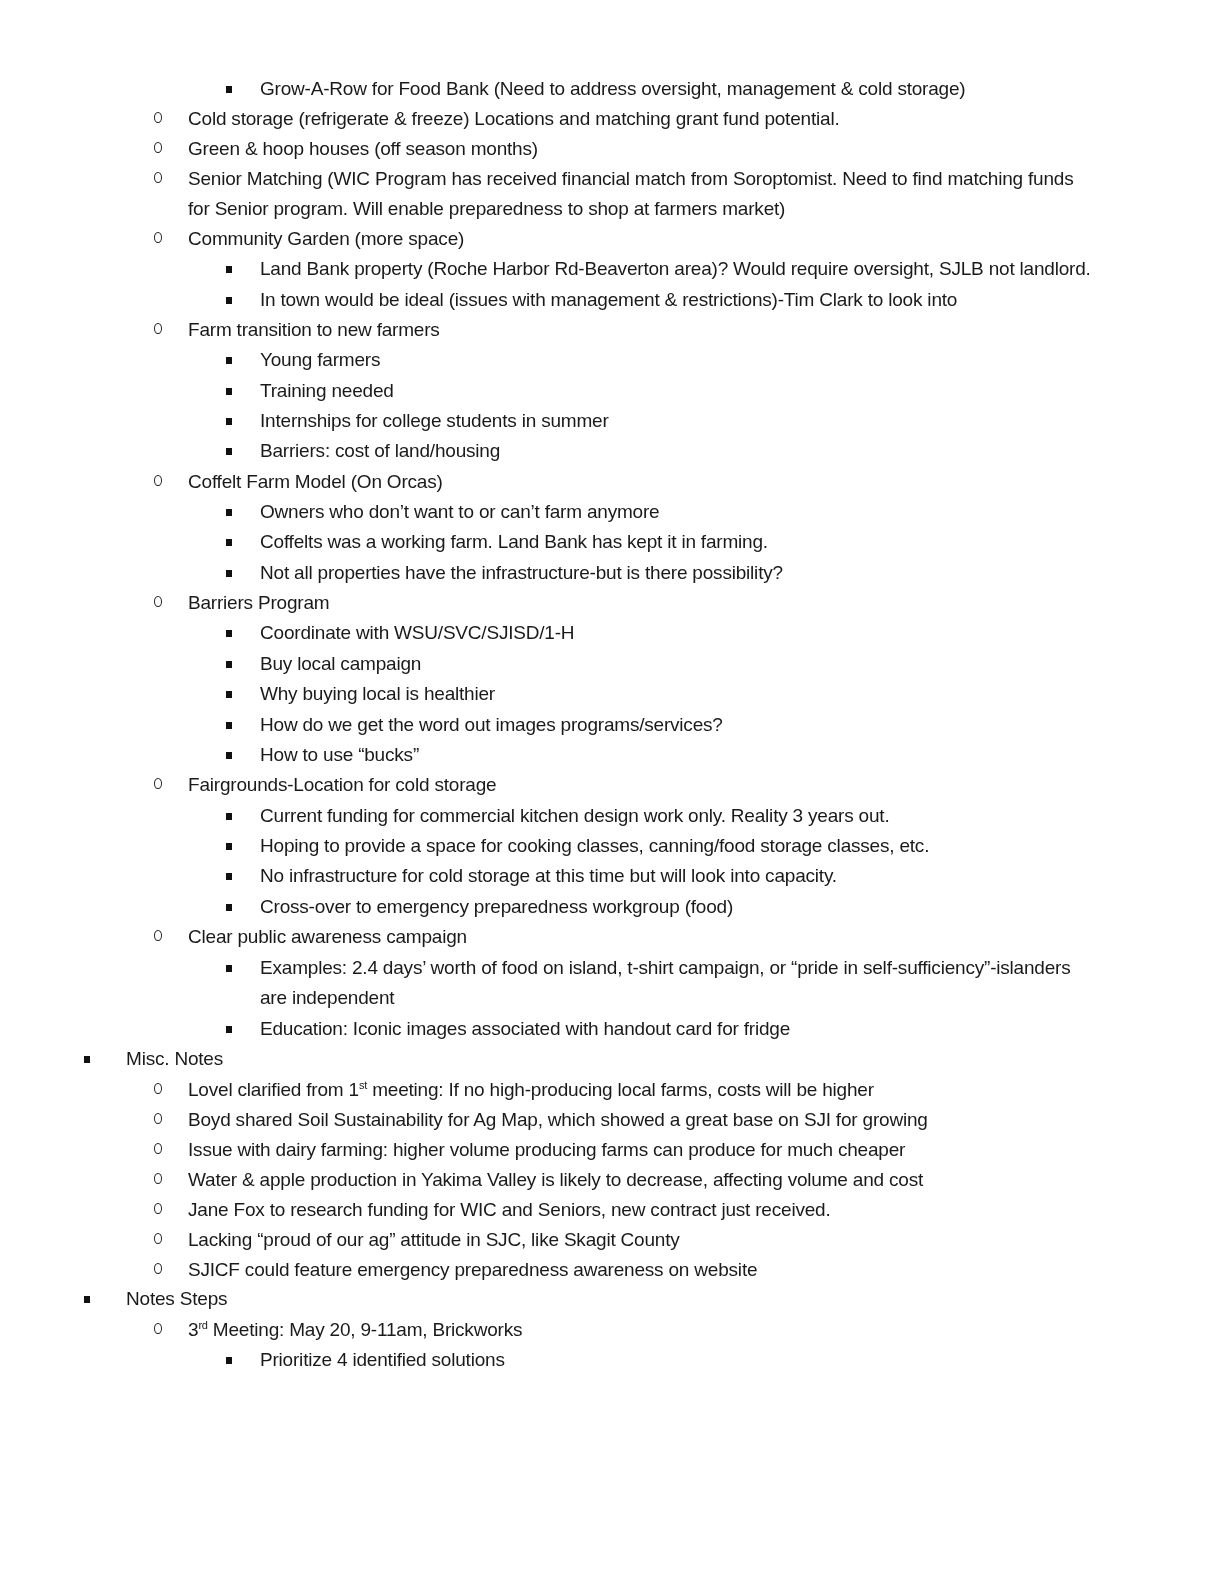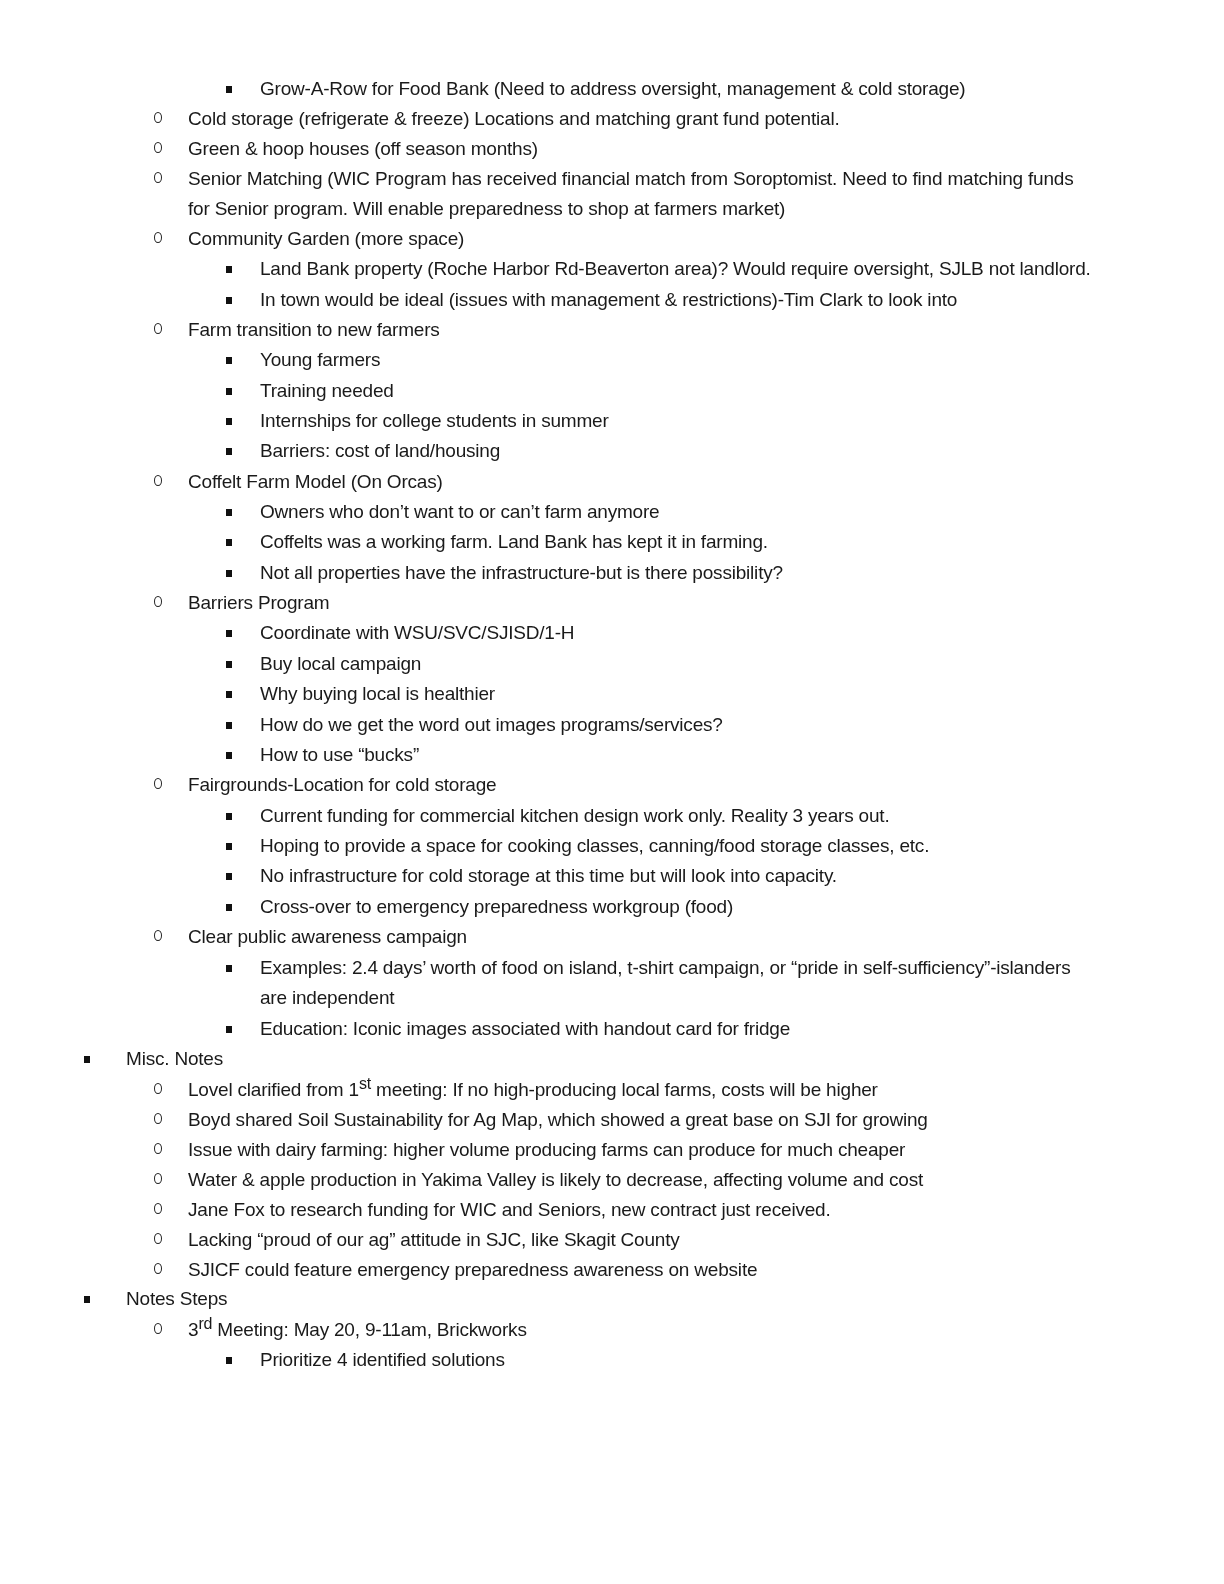--- a/index.html
+++ b/index.html
@@ -6,21 +6,21 @@
   body { width: 1224px; height: 1584px; position: relative; overflow: hidden;
          font-family: "Liberation Sans", sans-serif; color: #1a1a1a; }
   .page { position: absolute; left: 0; top: 4px; width: 1224px; height: 1584px; }
   .line { position: absolute; font-size: 19px; line-height: 30px; white-space: nowrap; letter-spacing: -0.2px; }
   .l1 .marker { position: absolute; left: 84px; top: 12px; width: 6px; height: 7px; background: #111; }
   .l1 .txt { position: absolute; left: 118px; margin-left: 8px; }
   .l2 .marker { position: absolute; left: 154px; top: 8px; width: 8px; height: 11px; border: 1.5px solid #222; border-radius: 50%; box-sizing: border-box; }
   .l2 .txt { position: absolute; left: 188px; }
   .l3 .marker { position: absolute; left: 226px; top: 12px; width: 6px; height: 7px; background: #111; }
   .l3 .txt { position: absolute; left: 260px; }
-  sup { font-size: 16px; line-height: 0; vertical-align: super; }
+  sup { font-size: 11px; line-height: 0; vertical-align: super; }
 </style>
 </head>
 <body>
 
 <div class="page">
   <div class="line l3" style="top:70px">
       <span class="marker"></span>
       <span class="txt">Grow-A-Row for Food Bank (Need to address oversight, management &amp; cold storage)</span>
     </div>
   <div class="line l2" style="top:100px">

